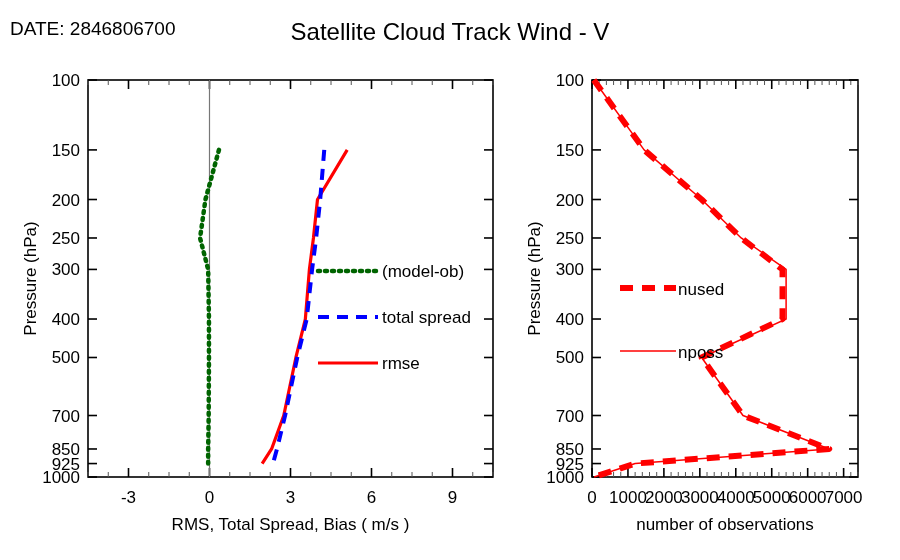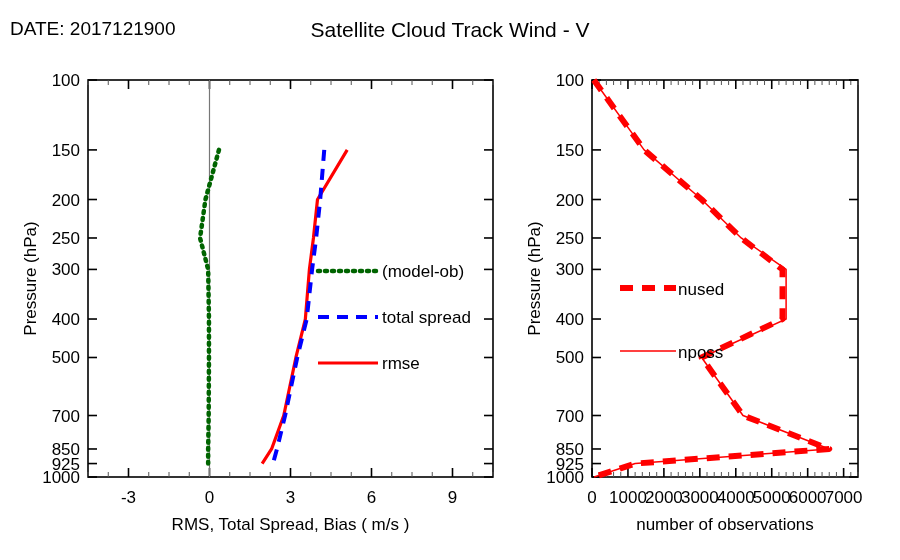--- a/index.html
+++ b/index.html
@@ -22,21 +22,21 @@
     font-size: 19px;
     color: #000000;
     white-space: nowrap;
   }
   .main-title {
     position: absolute;
     left: 0;
     top: 18px;
     width: 900px;
     text-align: center;
-    font-size: 21px;
+    font-size: 24px;
     color: #000000;
   }
   svg { display: block; }
   .tick-major {
     stroke: #000000;
     stroke-width: 1.6;
   }
   .tick-minor {
     stroke: #555555;
     stroke-width: 1.0;
@@ -60,21 +60,21 @@
     font-size: 17px;
     fill: #000000;
   }
   .series-path { fill: none; }
 </style>
 </head>
 <body>
 
 <div id="root">
 
-  <div class="date-label">DATE: 2017121900</div>
+  <div class="date-label">DATE: 2846806700</div>
   <div class="main-title">Satellite Cloud Track Wind - V</div>
 
   <svg id="plot-svg" width="900" height="560" xmlns="http://www.w3.org/2000/svg">
       <rect x="88" y="80" width="405" height="397" fill="none" stroke="#000000" stroke-width="1.6"></rect>
       <line x1="88" y1="477" x2="88" y2="472" class="tick-minor"></line>
       <line x1="88" y1="80" x2="88" y2="85" class="tick-minor"></line>
       <line x1="108.25" y1="477" x2="108.25" y2="472" class="tick-minor"></line>
       <line x1="108.25" y1="80" x2="108.25" y2="85" class="tick-minor"></line>
       <line x1="128.5" y1="477" x2="128.5" y2="468" class="tick-major"></line>
       <line x1="128.5" y1="80" x2="128.5" y2="89" class="tick-major"></line>

